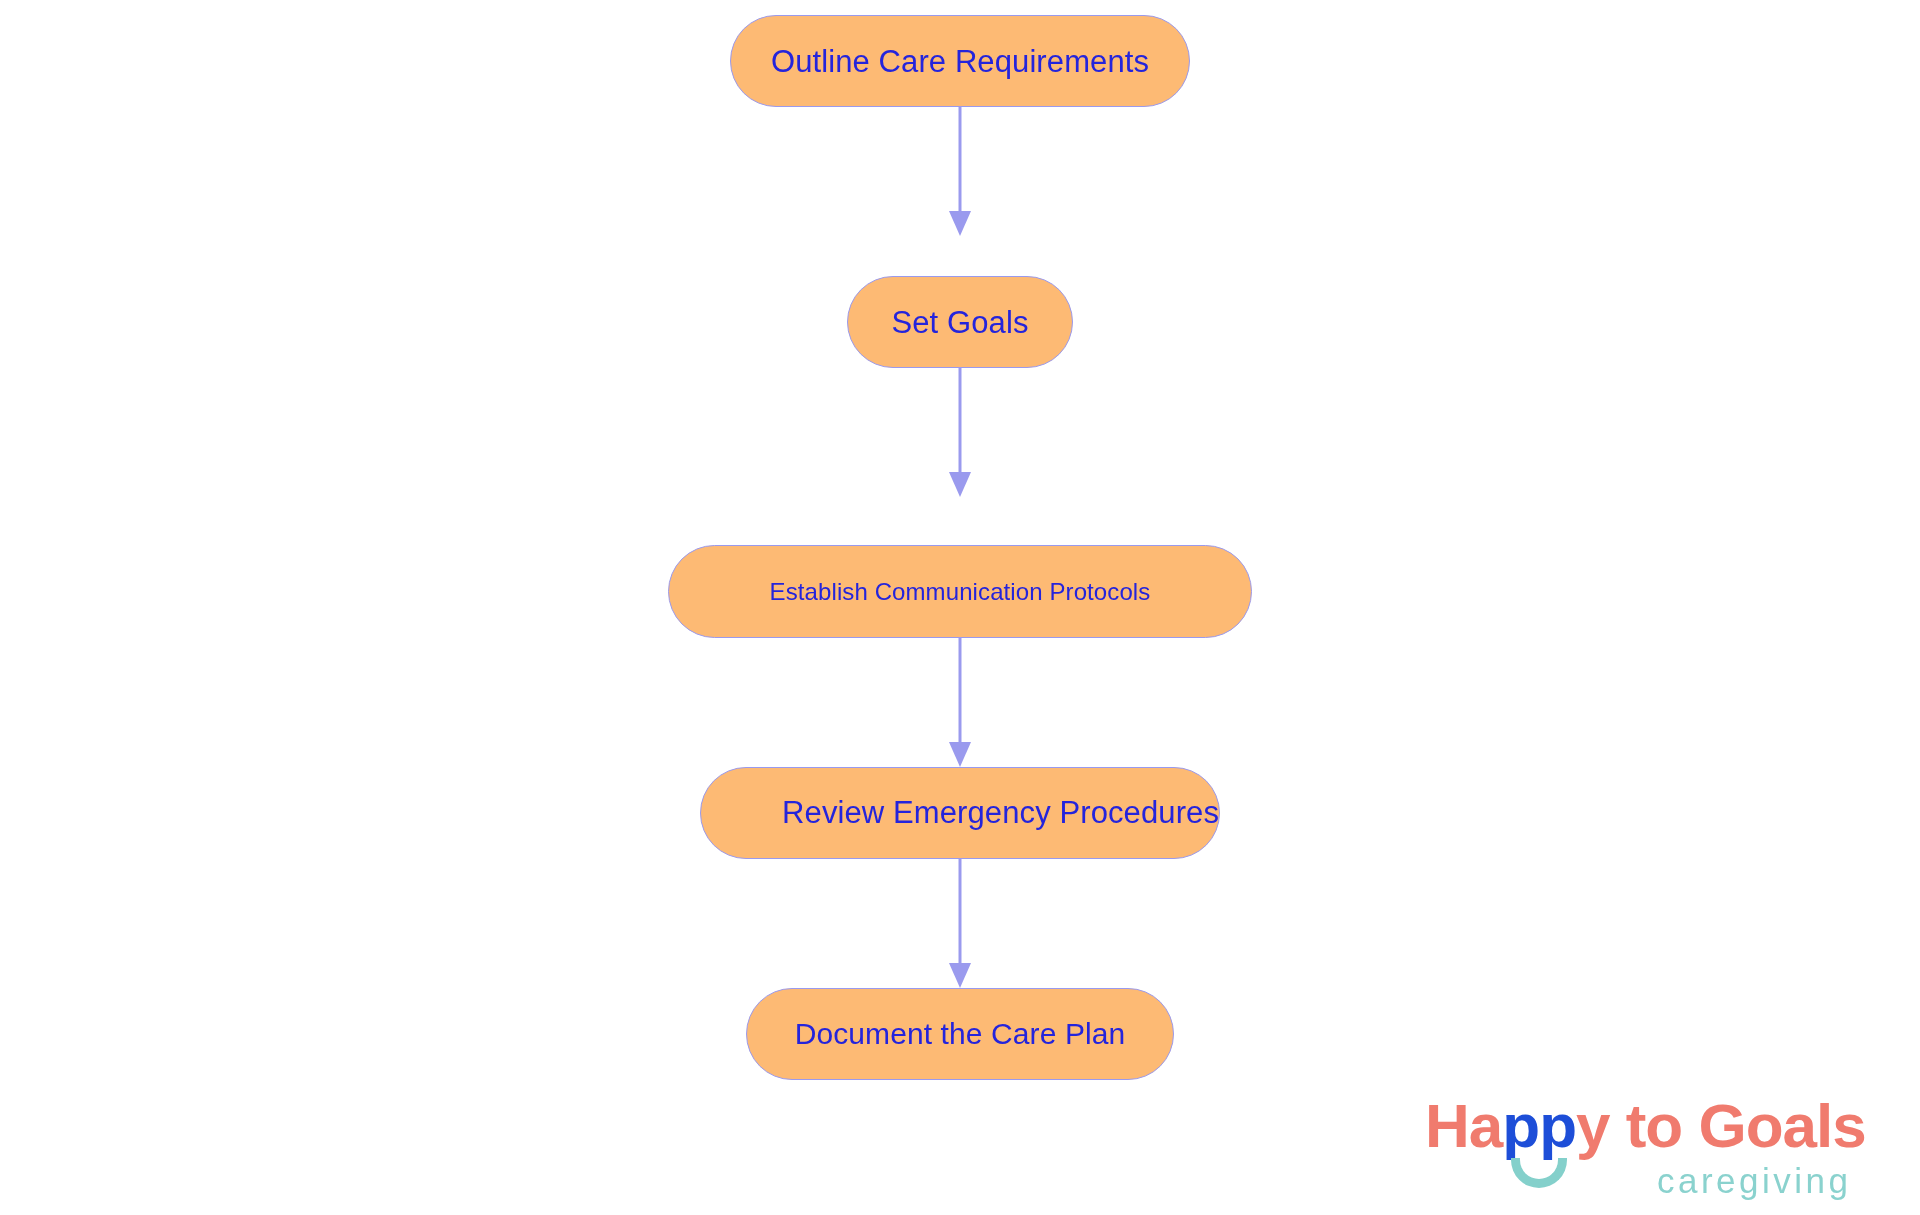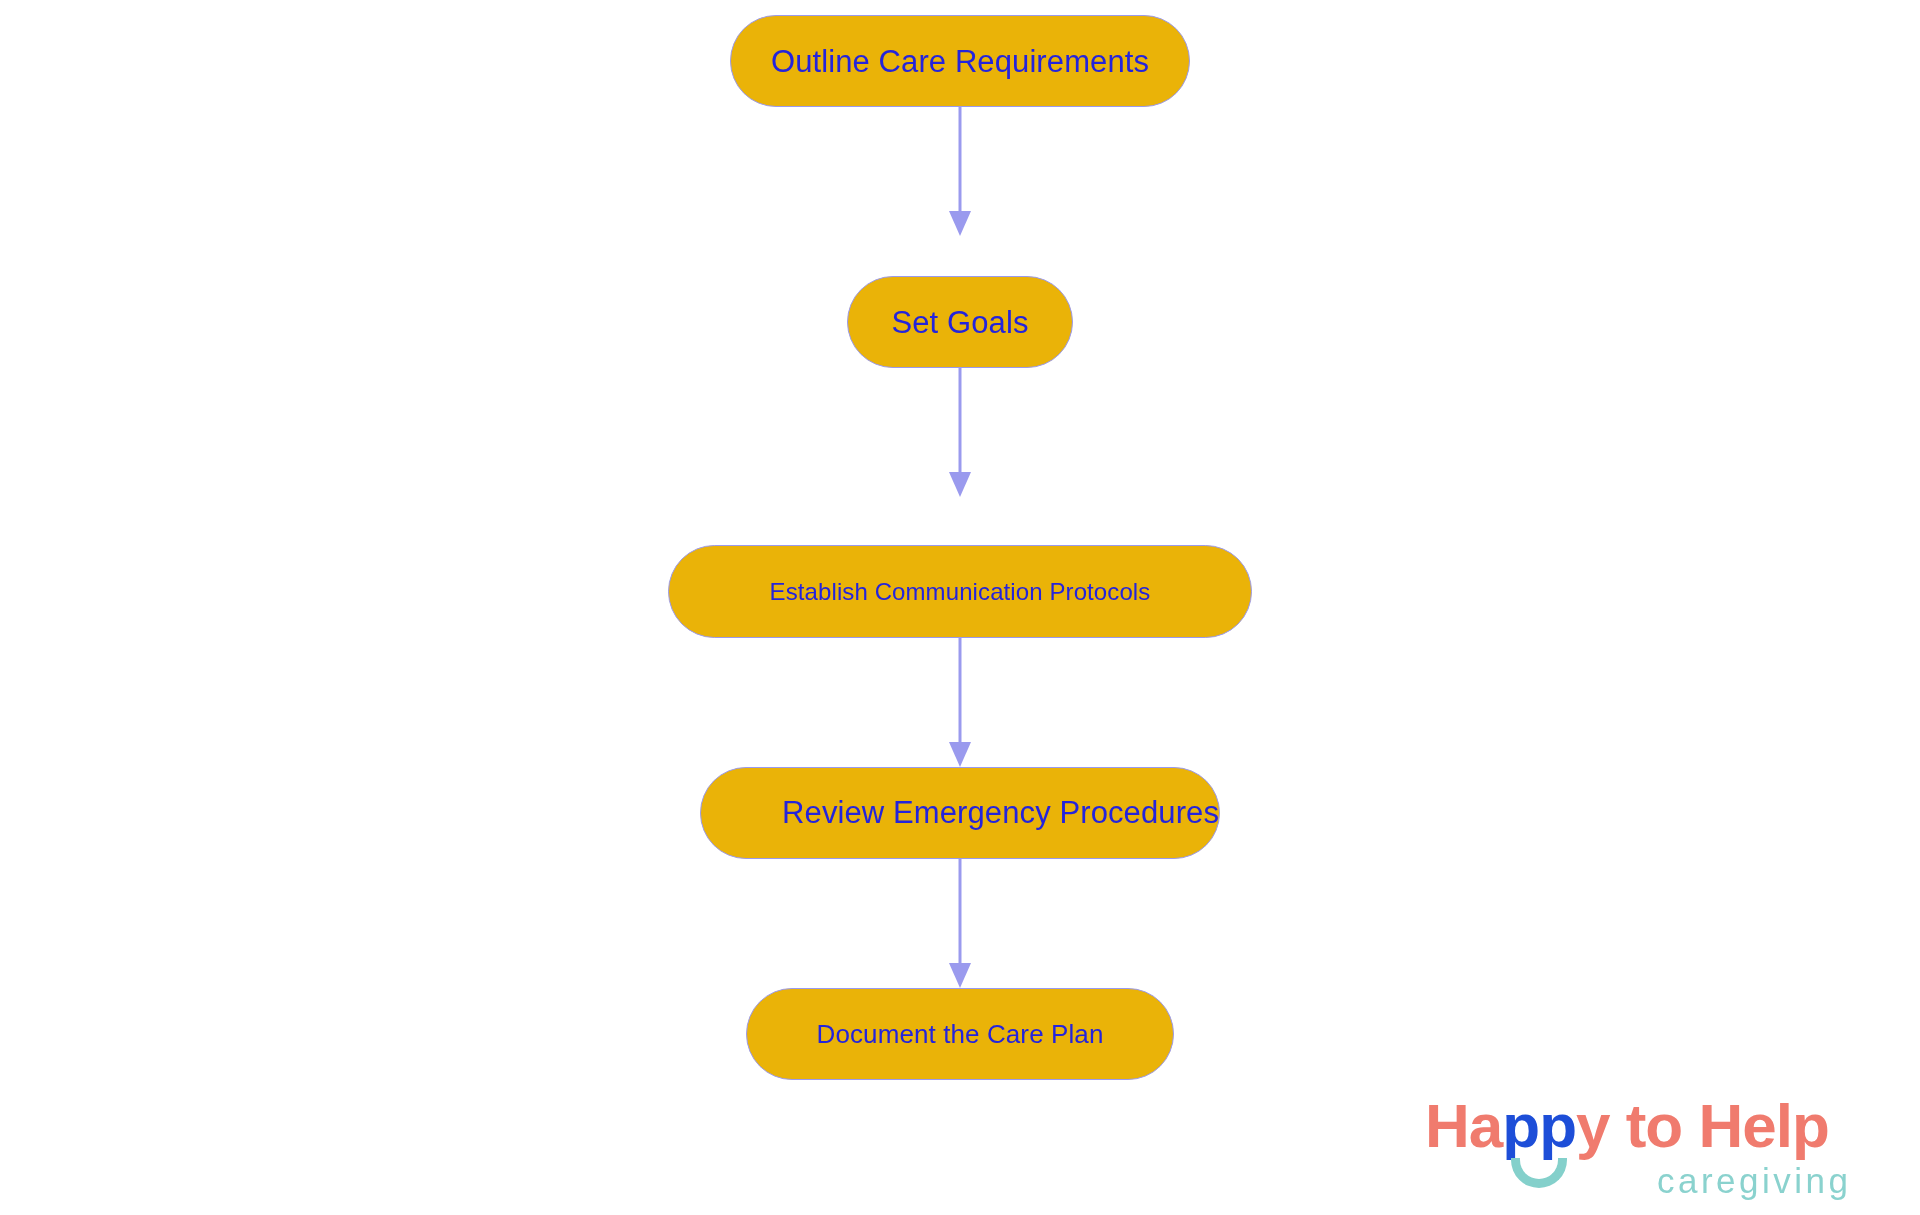--- a/index.html
+++ b/index.html
@@ -30,21 +30,21 @@
     top: 0;
     width: 1920px;
     height: 1080px;
     display: flex;
     flex-direction: column;
     align-items: center;
   }
 
   .node {
     box-sizing: border-box;
-    background: #eab308;
+    background: #fdba74;
     border: 1.6px solid #9a9aee;
     border-radius: 999px;
     color: #2424dc;
     display: flex;
     align-items: center;
     justify-content: center;
     text-align: center;
     white-space: nowrap;
     letter-spacing: 0.1px;
     font-weight: 400;
@@ -53,21 +53,21 @@
   .node-label {
     display: block;
     line-height: 1;
   }
 
   
   .node-1 { width: 460px; height: 104px; font-size: 31px; margin-top: 15px; }
   .node-2 { width: 226px; height: 104px; font-size: 31px; margin-top: 40px; }
   .node-3 { width: 584px; height: 104px; font-size: 24px; margin-top: 48px; }
   .node-4 { width: 520px; height: 104px; font-size: 31px; justify-content: flex-end; }
-  .node-5 { width: 428px; height: 104px; font-size: 26px; }
+  .node-5 { width: 428px; height: 104px; font-size: 30px; }
 
   .connector {
     width: 40px;
     height: 129px;
     display: block;
     flex: none;
   }
 
   
   #brand-logo {
@@ -156,18 +156,18 @@
       <polygon points="9,104 31,104 20,129" fill="#9a9aee"></polygon>
     </svg>
 
     <div class="node node-5">
       <span class="node-label">Document the Care Plan</span>
     </div>
 
   </div>
 
   <div id="brand-logo">
-    <div class="logo-wordmark"><span>Ha</span><span class="logo-pp">pp</span><span>y to Help</span></div>
+    <div class="logo-wordmark"><span>Ha</span><span class="logo-pp">pp</span><span>y to Goals</span></div>
     <div class="logo-smile"></div>
     <div class="logo-sub">caregiving</div>
   </div>
 
 </div>
 
 </body></html>

